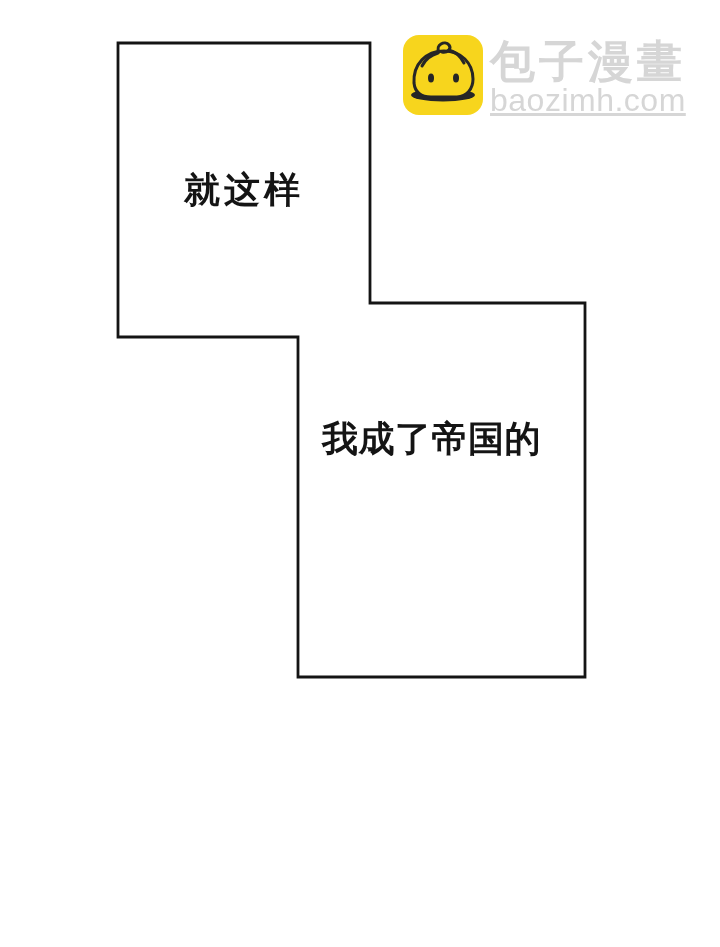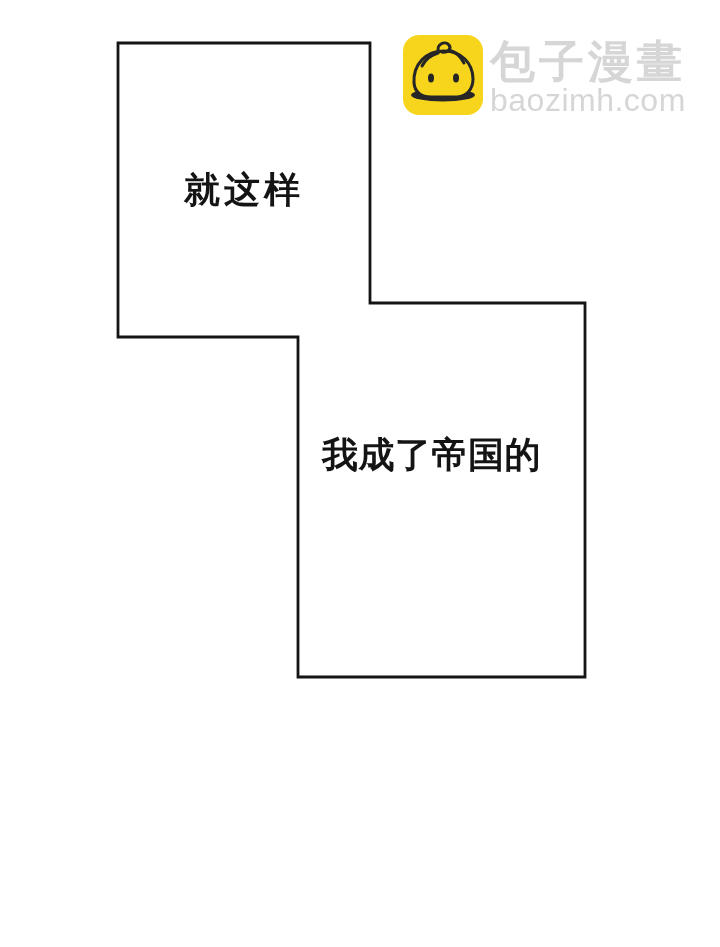--- a/index.html
+++ b/index.html
@@ -35,21 +35,21 @@
   .speech-1 {
     left: 118px;
     top: 43px;
     width: 252px;
     height: 294px;
     font-size: 36px;
     letter-spacing: 4px;
   }
   .speech-2 {
     left: 288px;
-    top: 303px;
+    top: 287px;
     width: 287px;
     height: 304px;
     font-size: 36px;
     line-height: 46px;
     letter-spacing: 0.5px;
   }
   .speech .line { display: block; }
   .watermark {
     position: absolute;
     left: 403px;
@@ -76,20 +76,21 @@
     font-weight: 600;
     letter-spacing: 4px;
     white-space: nowrap;
   }
   .wm-url {
     font-size: 32px;
     line-height: 30px;
     font-weight: 400;
     letter-spacing: 0.5px;
     white-space: nowrap;
+    text-decoration: underline;
   }
 </style>
 </head>
 <body>
 
 <div class="page">
 
   <svg class="outline-svg" viewBox="0 0 720 947" xmlns="http://www.w3.org/2000/svg">
     <polygon points="118,43 370,43 370,303 585,303 585,677 298,677 298,337 118,337" fill="#ffffff" stroke="#141414" stroke-width="2.8" stroke-linejoin="miter"></polygon>
   </svg>

